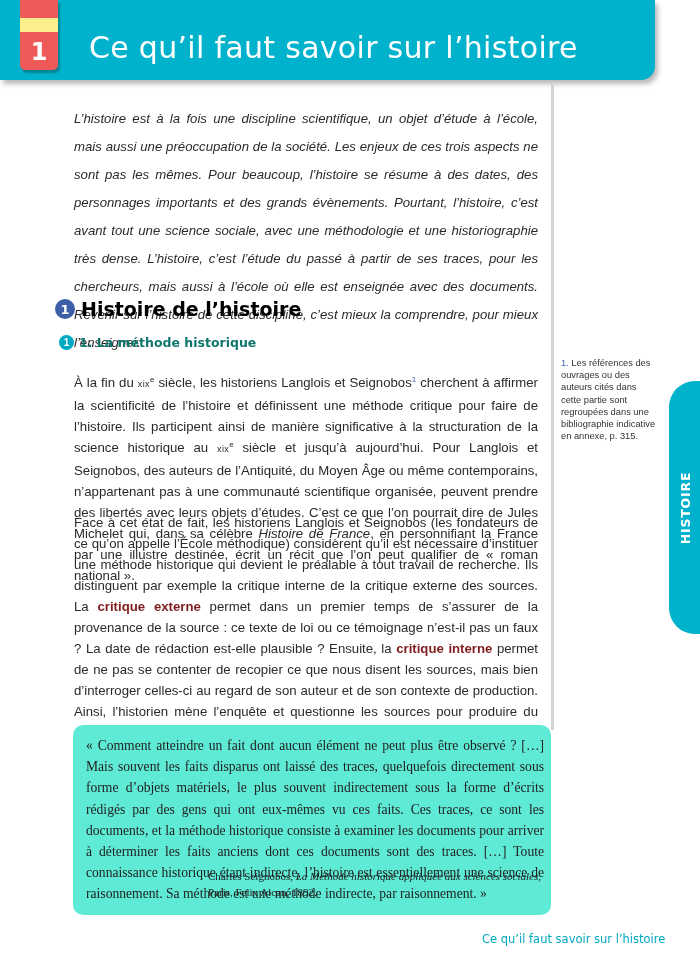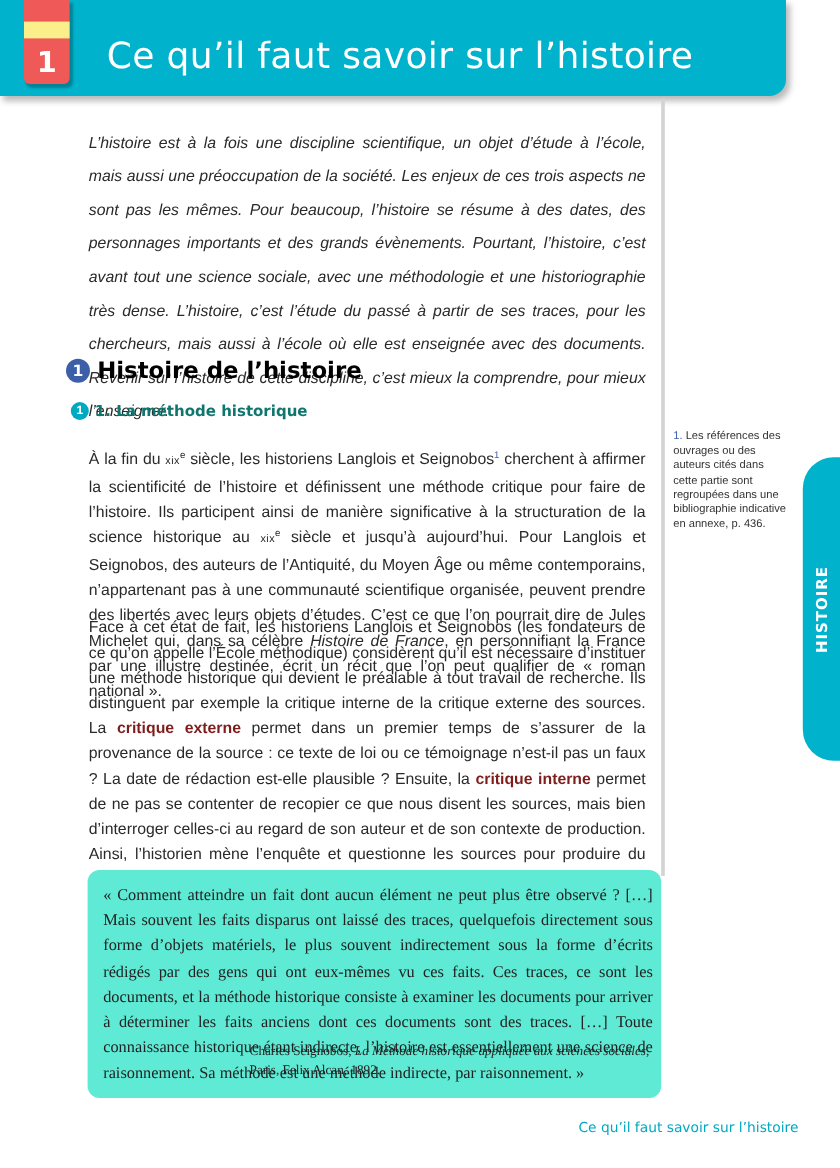--- a/index.html
+++ b/index.html
@@ -119,21 +119,21 @@
   <span class="sub-badge">1</span>
   <span class="sub-title">1. La méthode historique</span>
 </div>
 
 <p class="body-para p1"><span>À la fin du </span><span class="sc">xix</span><span class="sup">e</span><span> siècle, les historiens Langlois et Seignobos</span><span class="sup sup-blue">1</span><span> cherchent à affirmer la scientificité de l’histoire et définissent une méthode critique pour faire de l’histoire. Ils participent ainsi de manière significative à la structuration de la science historique au </span><span class="sc">xix</span><span class="sup">e</span><span> siècle et jusqu’à aujourd’hui. Pour Langlois et Seignobos, des auteurs de l’Antiquité, du Moyen Âge ou même contemporains, n’appartenant pas à une communauté scientifique organisée, peuvent prendre des libertés avec leurs objets d’études. C’est ce que l’on pourrait dire de Jules Michelet qui, dans sa célèbre </span><i>Histoire de France</i><span>, en personnifiant la France par une illustre destinée, écrit un récit que l’on peut qualifier de « roman national ».</span></p>
 
 <p class="body-para p2"><span>Face à cet état de fait, les historiens Langlois et Seignobos (les fondateurs de ce qu’on appelle l’École méthodique) considèrent qu’il est nécessaire d’instituer une méthode historique qui devient le préalable à tout travail de recherche. Ils distinguent par exemple la critique interne de la critique externe des sources. La </span><b>critique externe</b><span> permet dans un premier temps de s’assurer de la provenance de la source : ce texte de loi ou ce témoignage n’est-il pas un faux ? La date de rédaction est-elle plausible ? Ensuite, la </span><b>critique interne</b><span> permet de ne pas se contenter de recopier ce que nous disent les sources, mais bien d’interroger celles-ci au regard de son auteur et de son contexte de production. Ainsi, l’historien mène l’enquête et questionne les sources pour produire du savoir répondant aux questions qu’il se pose.</span></p>
 
 <div class="footnote">
   <span class="fn-num">1.</span>
-  <span>Les références des ouvrages ou des auteurs cités dans cette partie sont regroupées dans une bibliographie indicative en annexe, p. 436.</span>
+  <span>Les références des ouvrages ou des auteurs cités dans cette partie sont regroupées dans une bibliographie indicative en annexe, p. 315.</span>
 </div>
 
 <div class="side-tab">
   <span class="side-tab-label">HISTOIRE</span>
 </div>
 
 <div class="quote-box">
   <p class="quote-text">« Comment atteindre un fait dont aucun élément ne peut plus être observé ? […] Mais souvent les faits disparus ont laissé des traces, quelquefois directement sous forme d’objets matériels, le plus souvent indirectement sous la forme d’écrits rédigés par des gens qui ont eux-mêmes vu ces faits. Ces traces, ce sont les documents, et la méthode historique consiste à examiner les documents pour arriver à déterminer les faits anciens dont ces documents sont des traces. […] Toute connaissance historique étant indirecte, l’histoire est essentiellement une science de raisonnement. Sa méthode est une méthode indirecte, par raisonnement. »</p>
   <div class="quote-source">
     <span>Charles Seignobos, </span><i>La Méthode historique appliquée aux sciences sociales</i><span>,</span><br>

